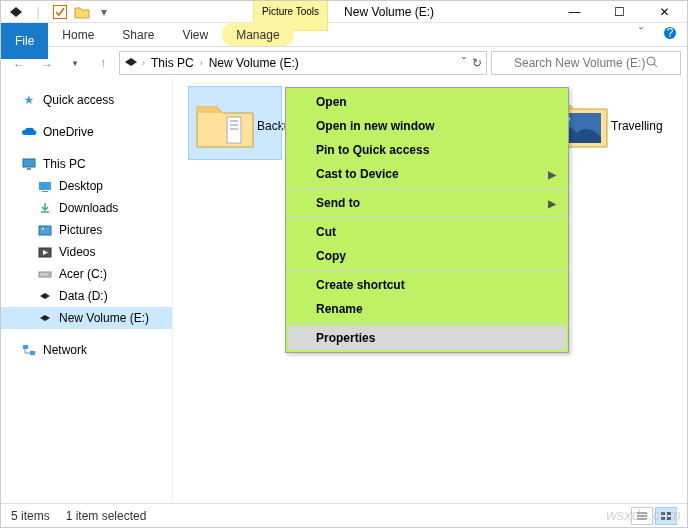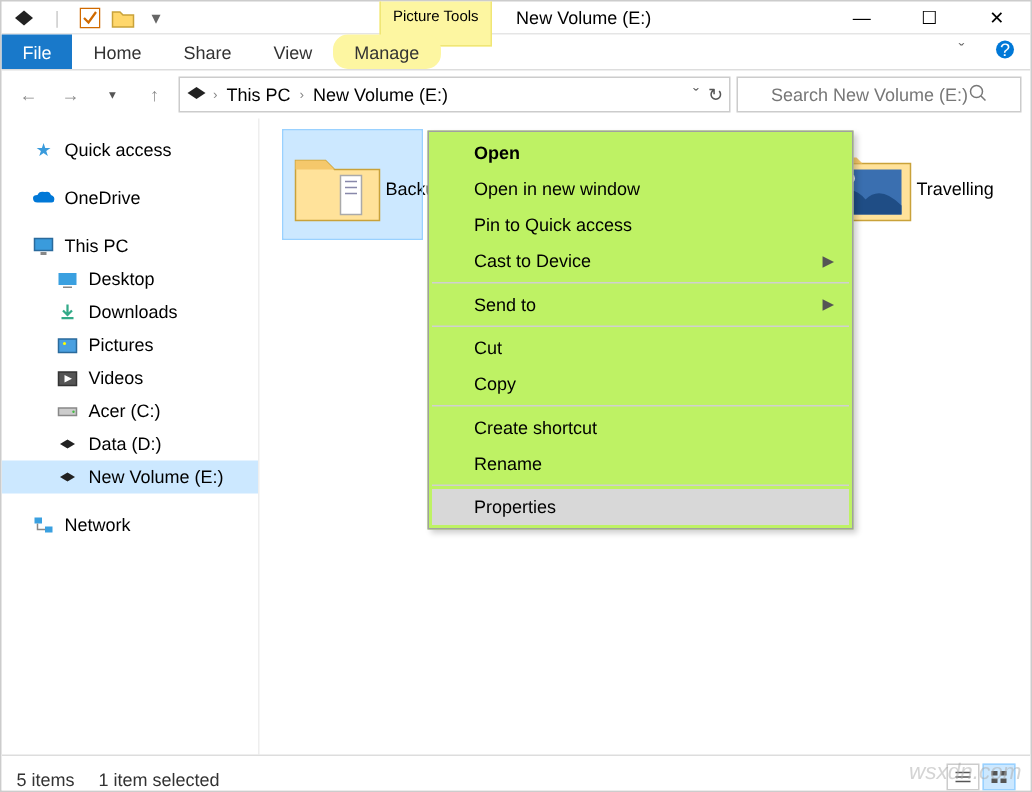--- a/index.html
+++ b/index.html
@@ -10,21 +10,21 @@
   .qat { display:flex; align-items:center; padding-left:6px; gap:4px; }
   .qat .ico { width:18px; height:18px; display:flex; align-items:center; justify-content:center; }
   .title-middle { flex:1; display:flex; align-items:center; }
   .ribbon-tab-tools { background:#fdf6a1; font-size:10px; padding:13px 8px; margin-left:140px; border:1px solid #f0e676; }
   .window-title { margin-left:16px; font-size:12px; }
   .win-controls { display:flex; }
   .win-controls div { width:45px; height:22px; display:flex; align-items:center; justify-content:center; font-size:12px; }
   
   
   .ribbon { height:24px; display:flex; align-items:stretch; border-bottom:1px solid #ddd; }
-  .ribbon .file { background:#1979ca; color:#fff; padding:5px 14px; display:flex; align-items:center; }
+  .ribbon .file { background:#1979ca; color:#fff; padding:18px 14px; display:flex; align-items:center; }
   .ribbon .tab { padding:3px 14px; display:flex; align-items:center; color:#333; }
   .ribbon .manage { background:#fdf6a1;border-radius:10px; }
   .ribbon .spacer { flex:1; }
   .ribbon .expand { padding:3px 10px; color:#666; }
   .ribbon .help { padding:3px 10px; color:#0078d7; }
   
   
   .addr-row { height:32px; display:flex; align-items:center; padding:4px 6px; gap:4px; }
   .nav-btn { width:24px; height:24px; display:flex; align-items:center; justify-content:center; color:#888; border-radius:2px; }
   .addr-box { flex:1; height:24px; border:1px solid #ccc; display:flex; align-items:center; padding:0 4px; gap:4px; }
@@ -46,28 +46,28 @@
   .content { flex:1; position:relative; padding:8px 0 0 16px; }
   .folders { display:flex; gap:26px; }
   .folder { width:92px; display:flex; flex-direction:row; align-items:center; padding:4px; }
   .folder.sel { background:#cce8ff; outline:1px solid #99d1ff; }
   .folder .ficon { width:64px; height:64px; display:flex; align-items:center; justify-content:center; }
   .folder .flabel { margin-top:6px; font-size:12px; text-align:center; }
   .folder-svg { width:64px; height:56px; }
   
   
   .ctx { position:absolute; left:284px; top:86px; width:284px; background:#bef264; border:1px solid #a0a0a0; box-shadow:2px 2px 4px rgba(0,0,0,0.2); padding:2px;}
-  .ctx .item { height:24px; display:flex; align-items:center; padding:0 30px 0 28px; position:relative; font-size:12px; }
+  .ctx .item { height:24px; display:flex; align-items:center; padding:0 30px 0 28px; position:relative; font-size:12px;font-weight:bold; }
   .ctx .item.bold { font-weight:600; }
   .ctx .item.hover { background:#d8d8d8; }
   .ctx .item .arrow { position:absolute; right:10px; font-size:10px; color:#555; }
   .ctx hr { border:none; border-top:1px solid #d0d0d0; margin:2px 0; }
   
   
-  .status { position:absolute; left:0; right:0; bottom:0; height:24px; border-top:1px solid #ddd; display:flex; align-items:flex-end; padding:0 10px; gap:16px; font-size:12px; color:#333; background:#fff;}
+  .status { position:absolute; left:0; right:0; bottom:0; height:24px; border-top:1px solid #ddd; display:flex; align-items:center; padding:0 10px; gap:16px; font-size:12px; color:#333; background:#fff;}
   .status .views { margin-left:auto; display:flex; gap:2px; }
   .status .vbtn { width:22px; height:18px; border:1px solid #ccc; display:flex; align-items:center; justify-content:center; font-size:10px; }
   .status .vbtn.active { background:#cce8ff; border-color:#99d1ff; }
   
   .watermark { position:absolute; right:6px; bottom:4px; font-size:15px; color:#aaa; opacity:0.5; font-style:italic; }
 </style>
 </head>
 <body>
 
 <div class="titlebar">

